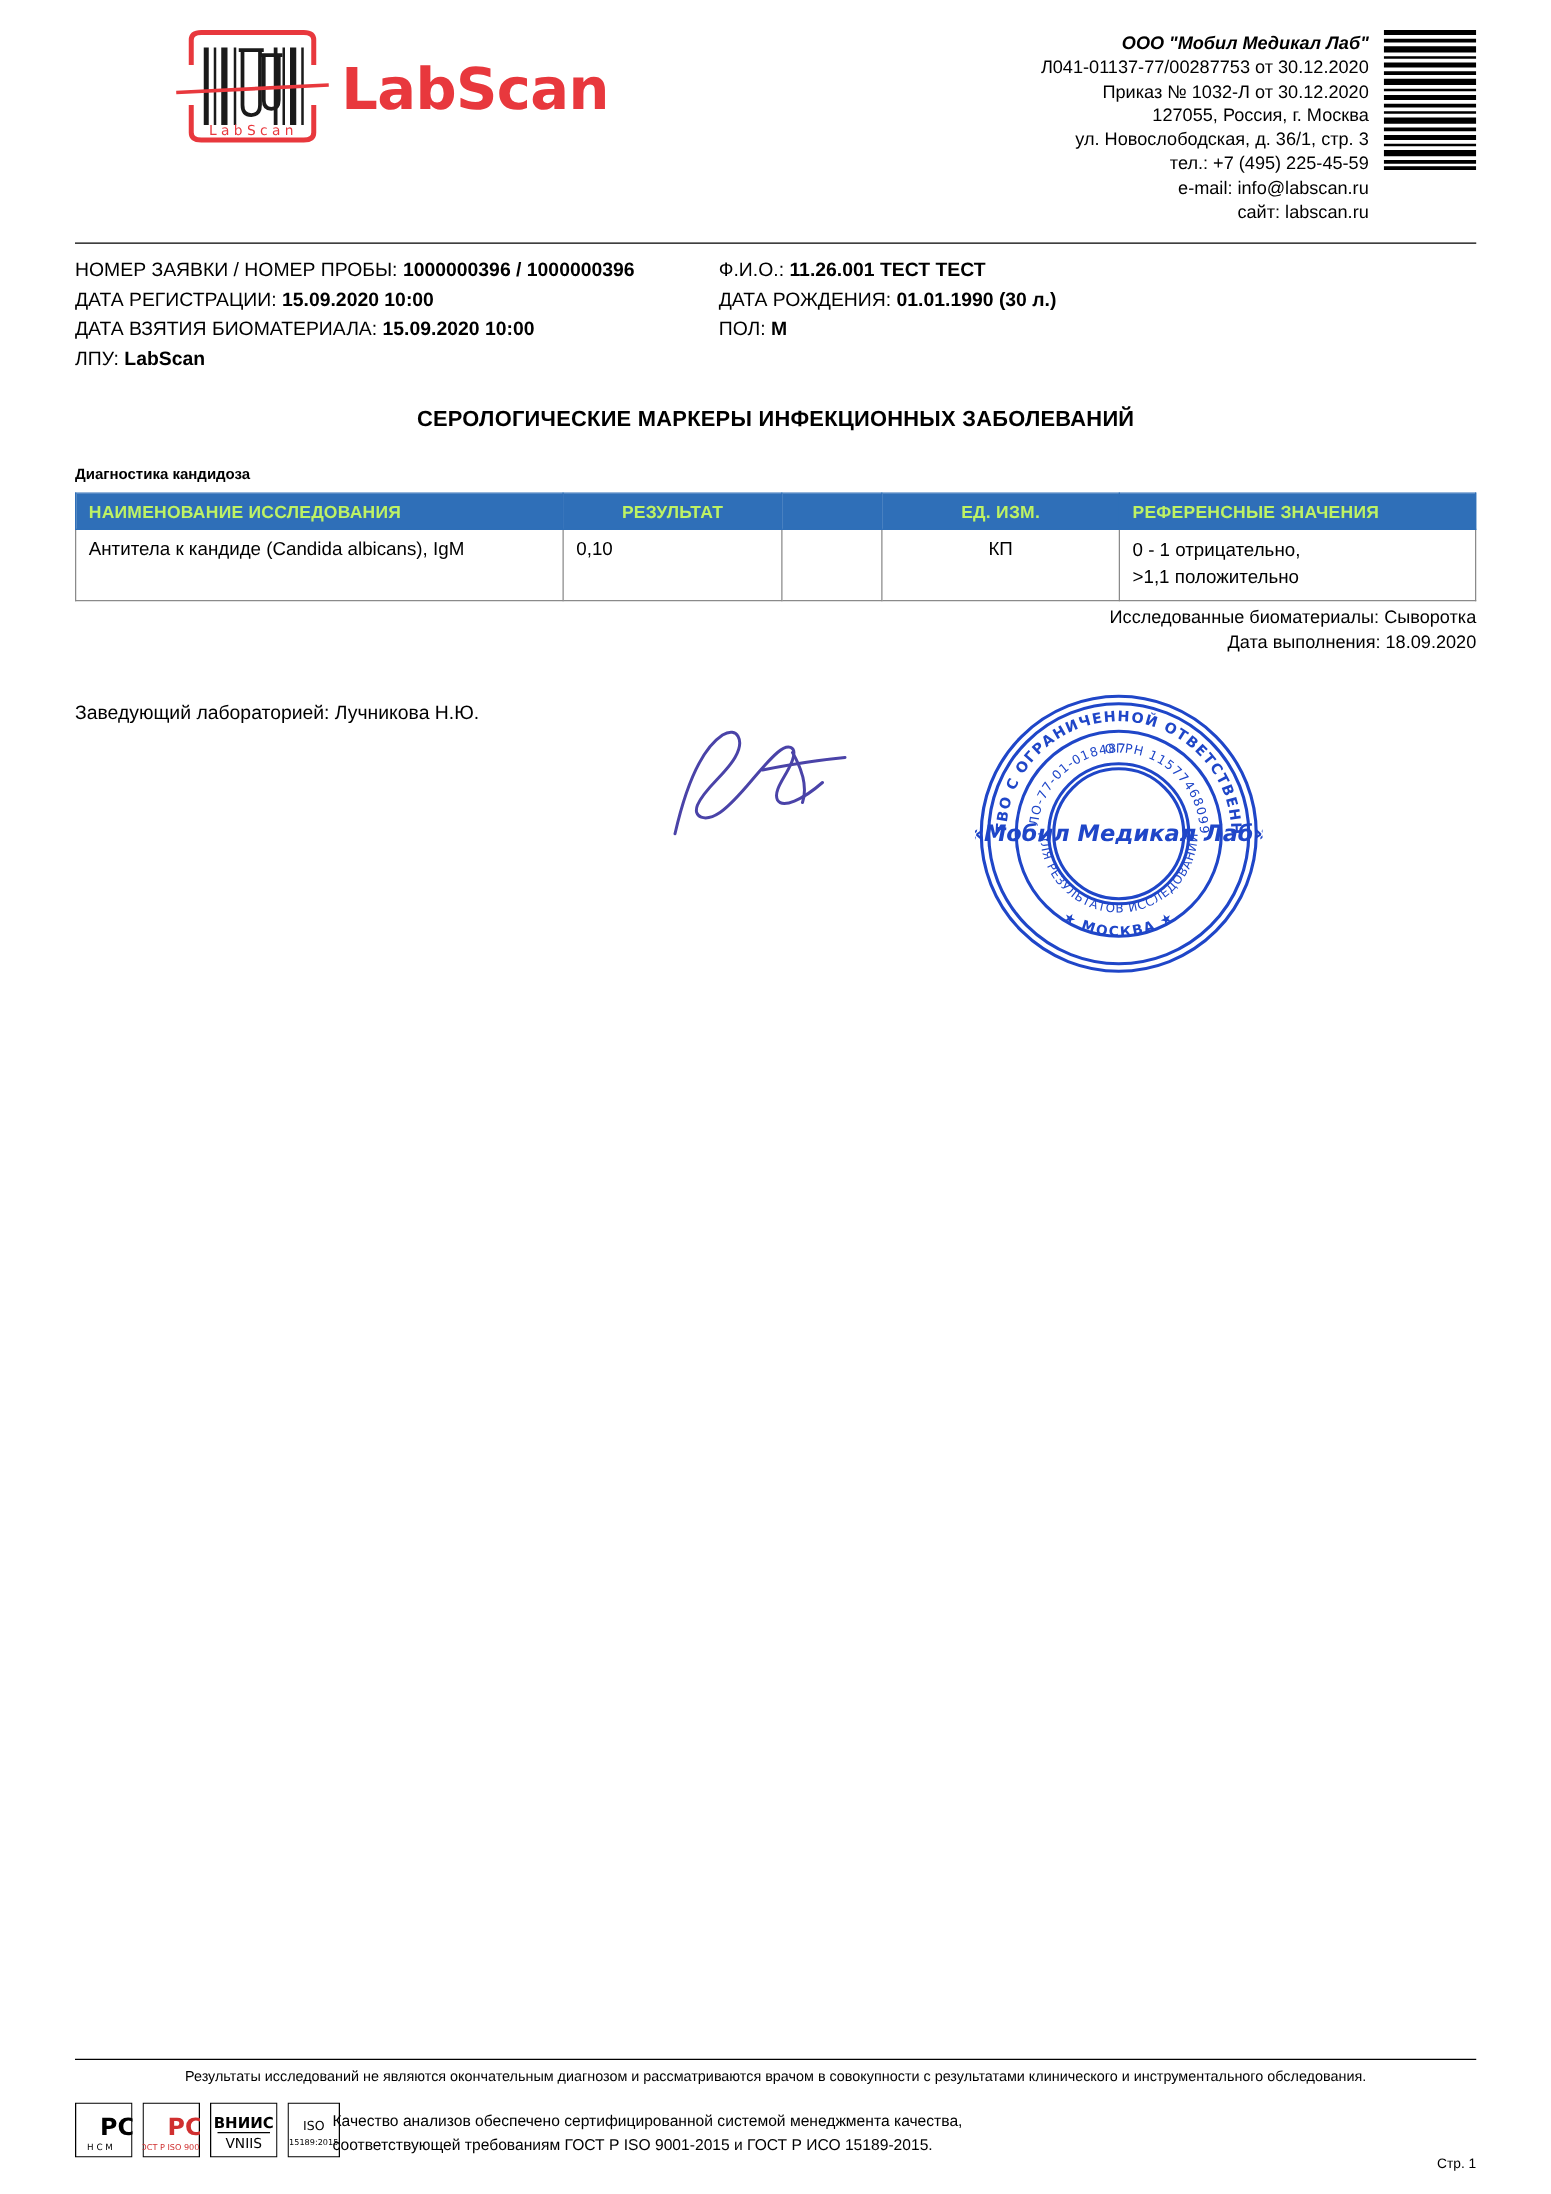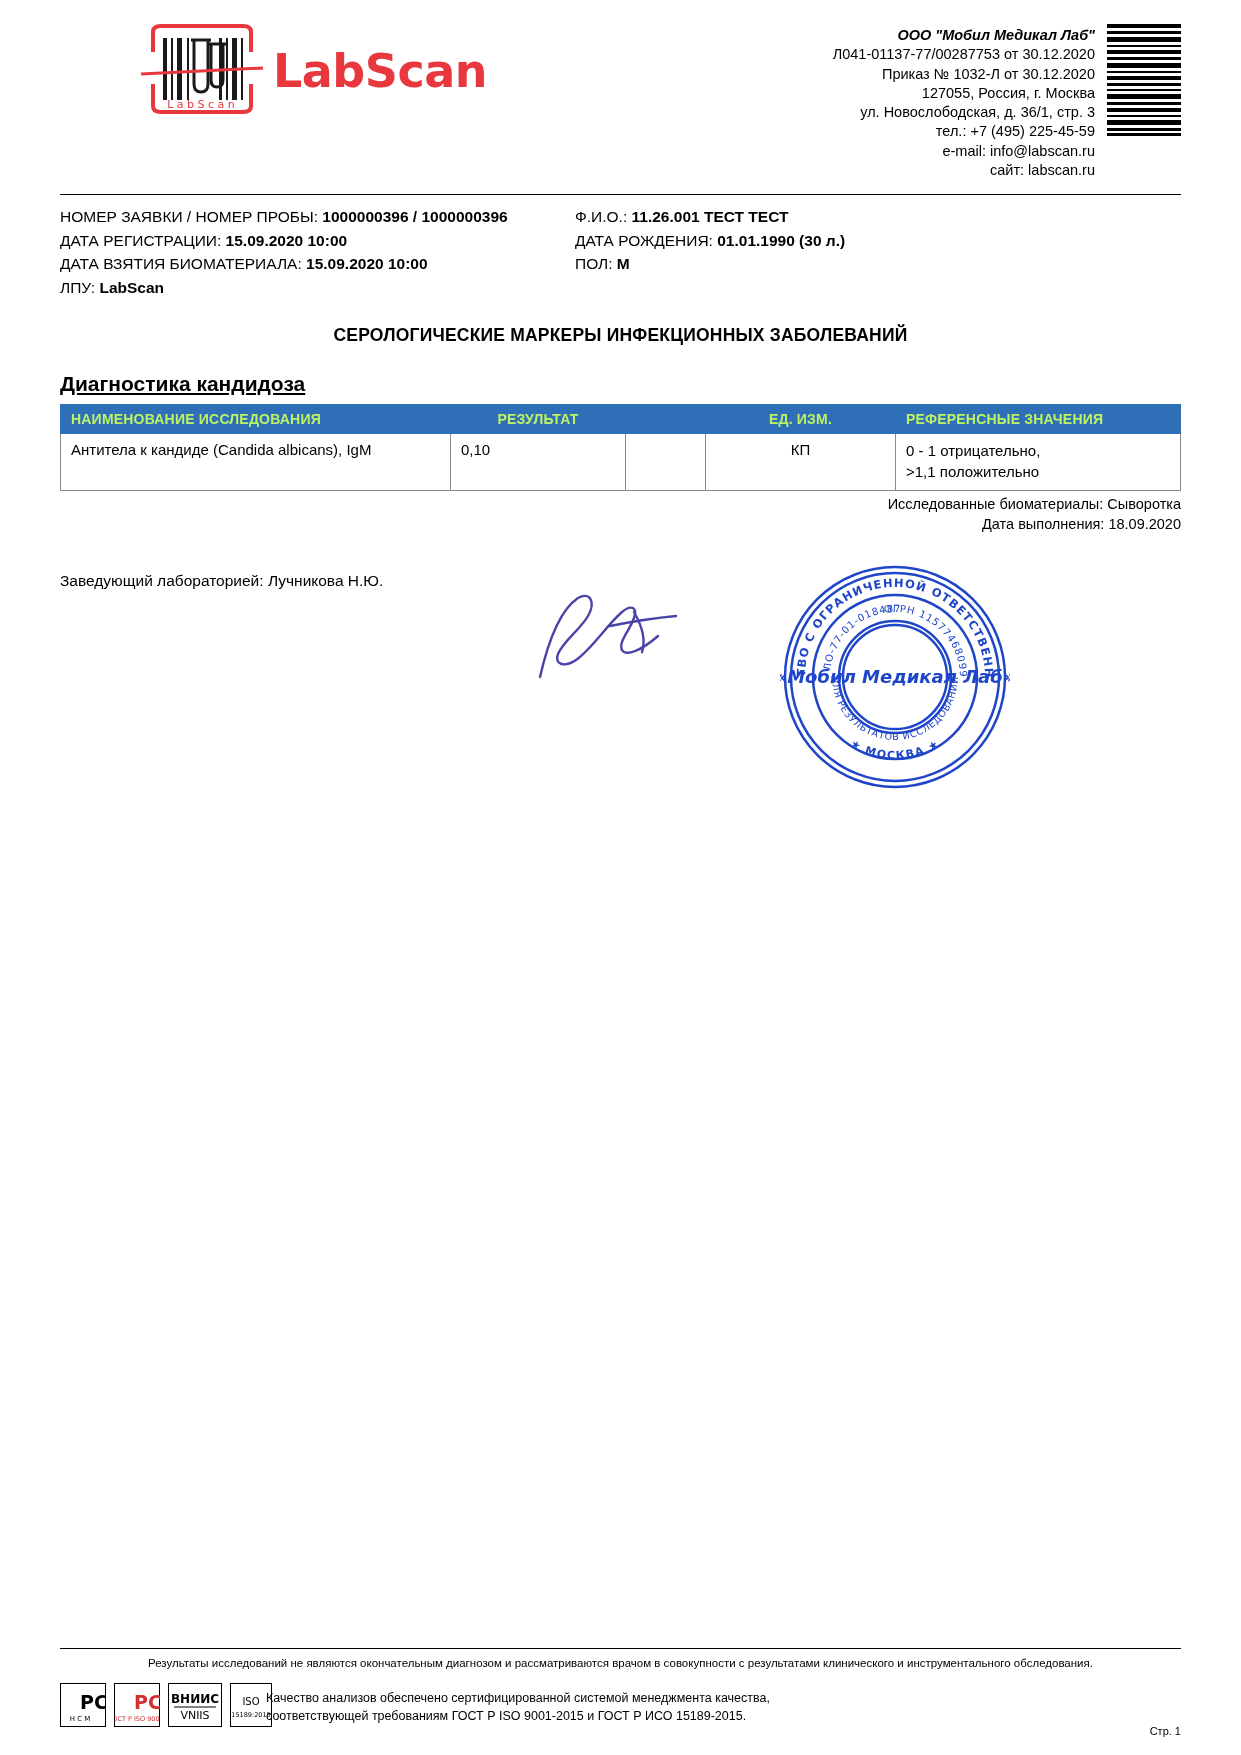--- a/index.html
+++ b/index.html
@@ -88,24 +88,23 @@
   
   .doc-title {
     text-align: center;
     font-weight: bold;
     font-size: 17.5px;
     margin-top: 26px;
     letter-spacing: 0.2px;
   }
   .section-title {
     font-weight: bold;
-    font-size: 21px;
+    font-size: 12px;
     margin-top: 26px;
     margin-bottom: 8px;
-    text-decoration: underline;
   }
 
   
   table.results {
     width: 100%;
     border-collapse: collapse;
     font-size: 15px;
     table-layout: fixed;
   }
   table.results th {

